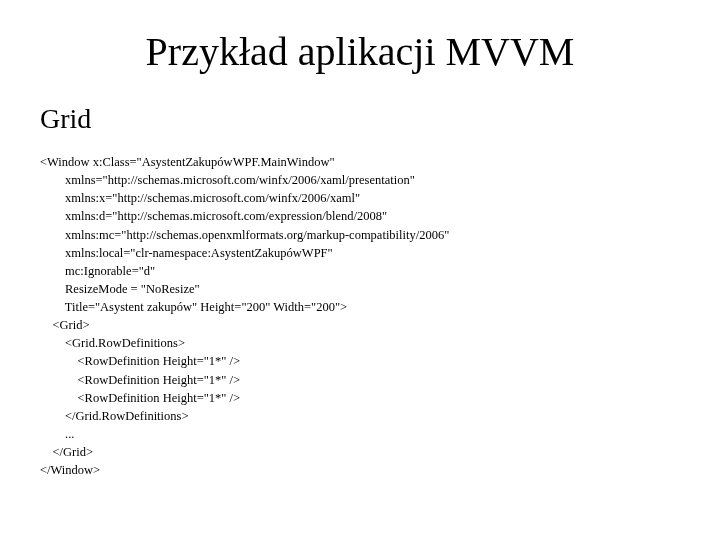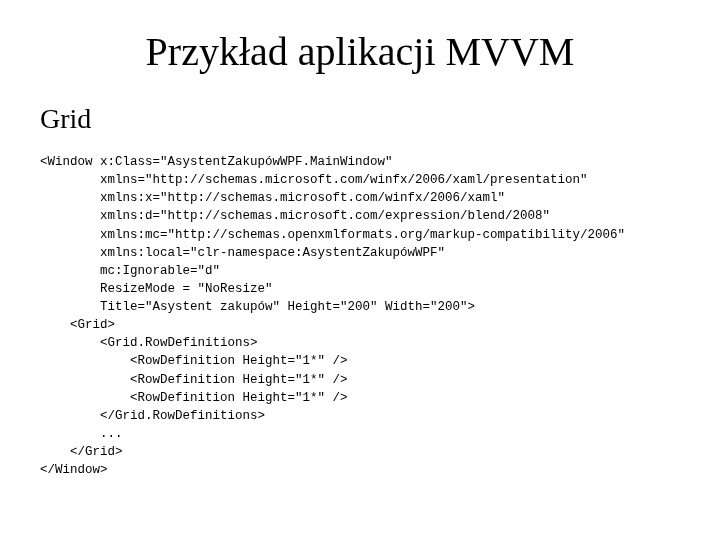--- a/index.html
+++ b/index.html
@@ -23,21 +23,21 @@
     text-align: center;
     margin: 0 0 28px 0;
     font-weight: normal;
   }
   .subtitle {
     font-size: 28px;
     margin: 0 0 18px 0;
     font-weight: normal;
   }
   .code {
-    font-family: Liberation Mono, monospace;
+    font-family: Liberation Serif, serif;
     font-size: 12.5px;
     line-height: 1.45;
     white-space: pre;
     color: #000;
   }
 </style>
 </head>
 <body>
 
 <div class="slide">

